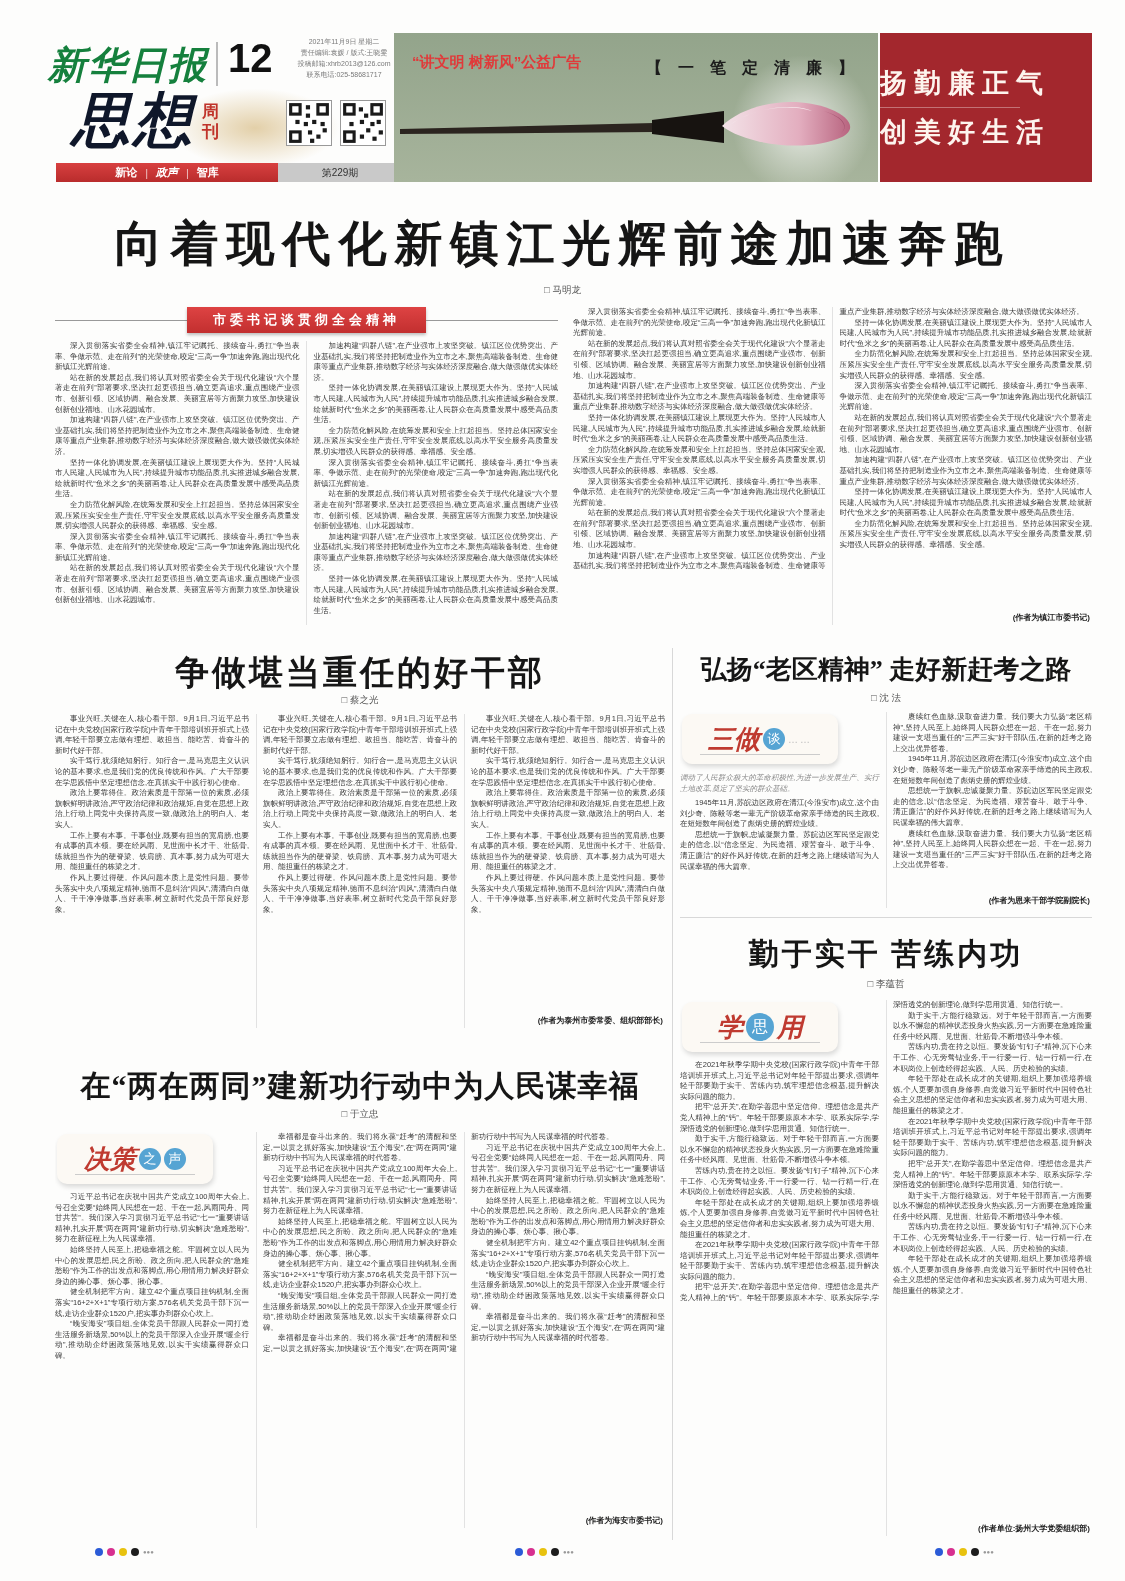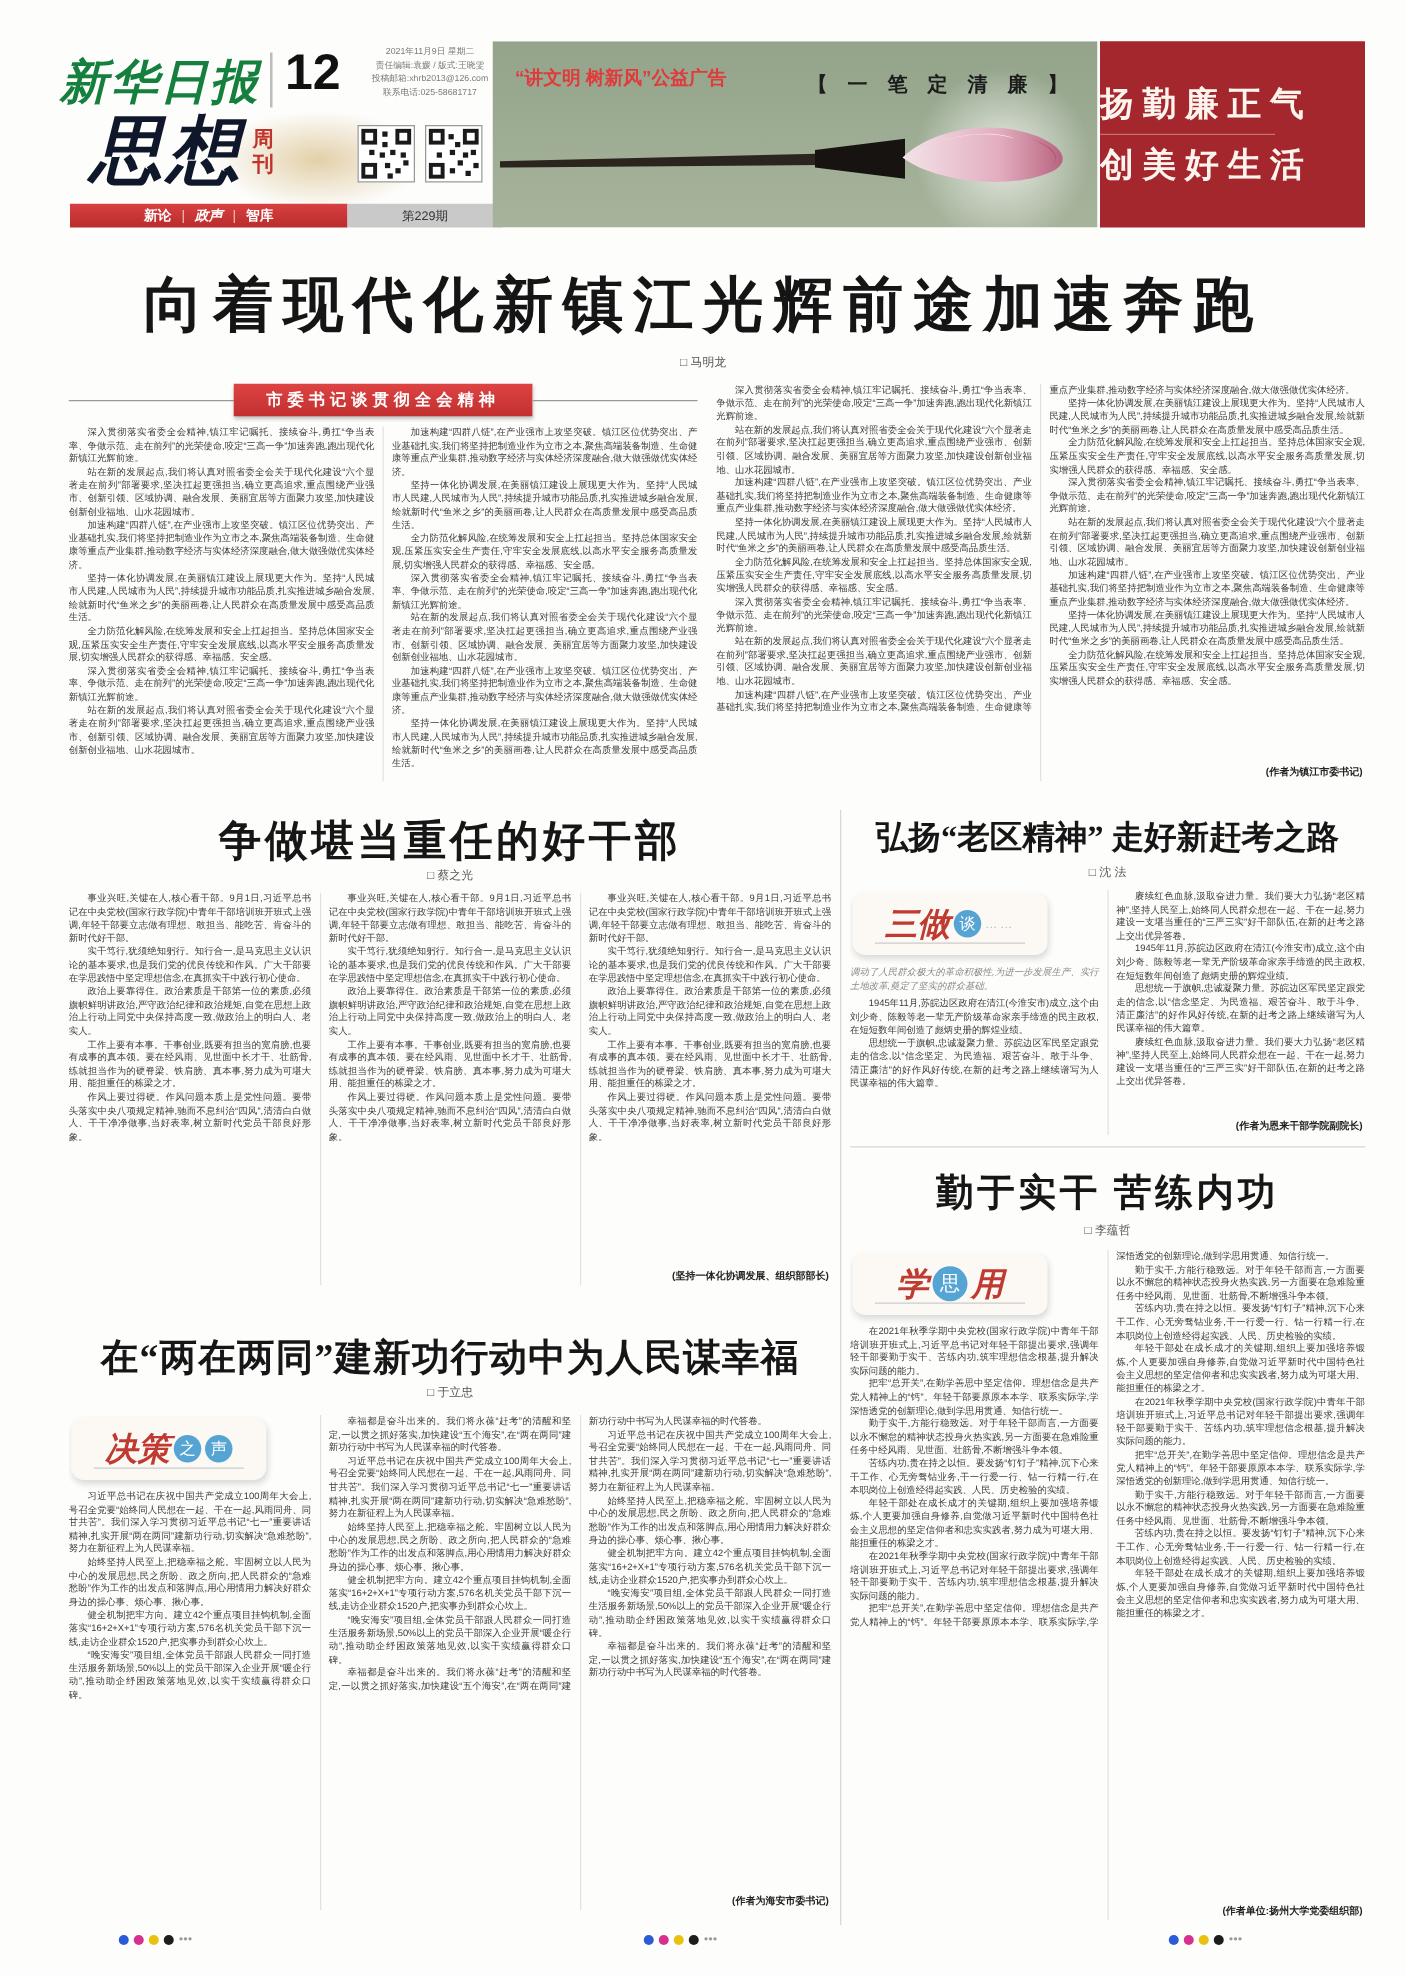--- a/index.html
+++ b/index.html
@@ -276,21 +276,21 @@
         <p class="bp">实干笃行,犹须绝知躬行。知行合一,是马克思主义认识论的基本要求,也是我们党的优良传统和作风。广大干部要在学思践悟中坚定理想信念,在真抓实干中践行初心使命。</p>
         <p class="bp">政治上要靠得住。政治素质是干部第一位的素质,必须旗帜鲜明讲政治,严守政治纪律和政治规矩,自觉在思想上政治上行动上同党中央保持高度一致,做政治上的明白人、老实人。</p>
         <p class="bp">工作上要有本事。干事创业,既要有担当的宽肩膀,也要有成事的真本领。要在经风雨、见世面中长才干、壮筋骨,练就担当作为的硬脊梁、铁肩膀、真本事,努力成为可堪大用、能担重任的栋梁之才。</p>
         <p class="bp">作风上要过得硬。作风问题本质上是党性问题。要带头落实中央八项规定精神,驰而不息纠治“四风”,清清白白做人、干干净净做事,当好表率,树立新时代党员干部良好形象。</p>
         <p class="bp">事业兴旺,关键在人,核心看干部。9月1日,习近平总书记在中央党校(国家行政学院)中青年干部培训班开班式上强调,年轻干部要立志做有理想、敢担当、能吃苦、肯奋斗的新时代好干部。</p>
         <p class="bp">实干笃行,犹须绝知躬行。知行合一,是马克思主义认识论的基本要求,也是我们党的优良传统和作风。广大干部要在学思践悟中坚定理想信念,在真抓实干中践行初心使命。</p>
         <p class="bp">政治上要靠得住。政治素质是干部第一位的素质,必须旗帜鲜明讲政治,严守政治纪律和政治规矩,自觉在思想上政治上行动上同党中央保持高度一致,做政治上的明白人、老实人。</p>
         <p class="bp">工作上要有本事。干事创业,既要有担当的宽肩膀,也要有成事的真本领。要在经风雨、见世面中长才干、壮筋骨,练就担当作为的硬脊梁、铁肩膀、真本事,努力成为可堪大用、能担重任的栋梁之才。</p>
         <p class="bp">作风上要过得硬。作风问题本质上是党性问题。要带头落实中央八项规定精神,驰而不息纠治“四风”,清清白白做人、干干净净做事,当好表率,树立新时代党员干部良好形象。</p>
       </div>
-    <div class="attribution">(坚持一体化协调发展、组织部部长)</div>
+    <div class="attribution">(作者为泰州市委常委、组织部部长)</div>
   </div>
 
   <div class="sec art-headline laoqu-head">弘扬“老区精神” 走好新赶考之路</div>
   <div class="sec byline laoqu-by">□ 沈 法</div>
   <div class="sec laoqu-body">
     <div class="cols c2">
       <div class="col-logo">
         <span class="logo-script">三做</span>
         <span class="logo-badge">谈</span>
         <span class="logo-dots">……</span>

